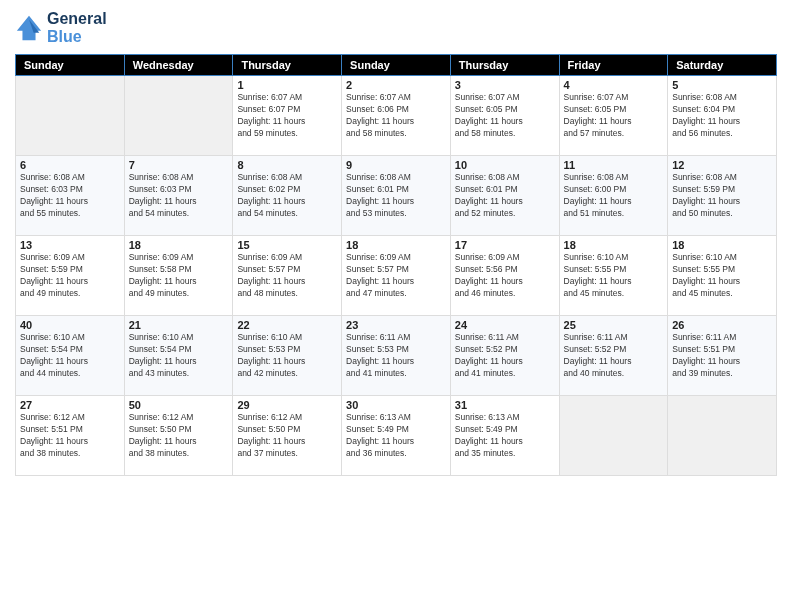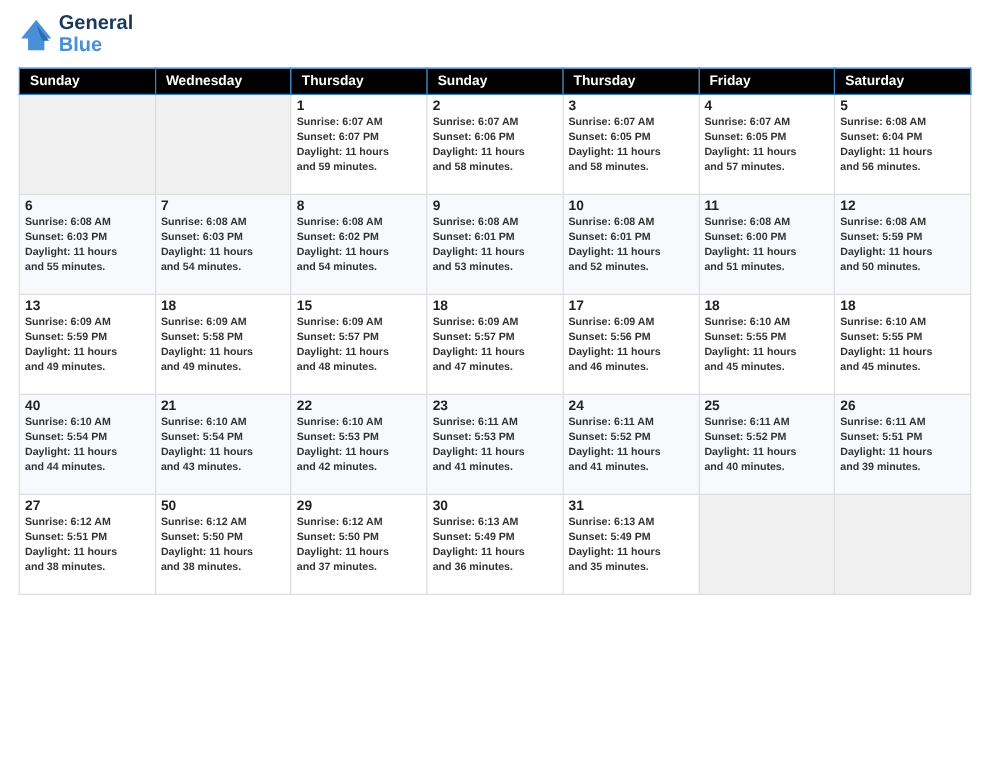--- a/index.html
+++ b/index.html
@@ -73,21 +73,20 @@
       font-size: 11px;
       font-weight: bold;
       color: #222;
       display: block;
       margin-bottom: 1px;
     }
     .day-info {
       font-size: 8.5px;
       line-height: 1.4;
       color: #333;
-      font-weight: bold;
     }
     .empty-cell {
       background: #f0f0f0 !important;
     }
   </style>
 </head>
 <body>
 
 <div class="container">
   <div class="header">

